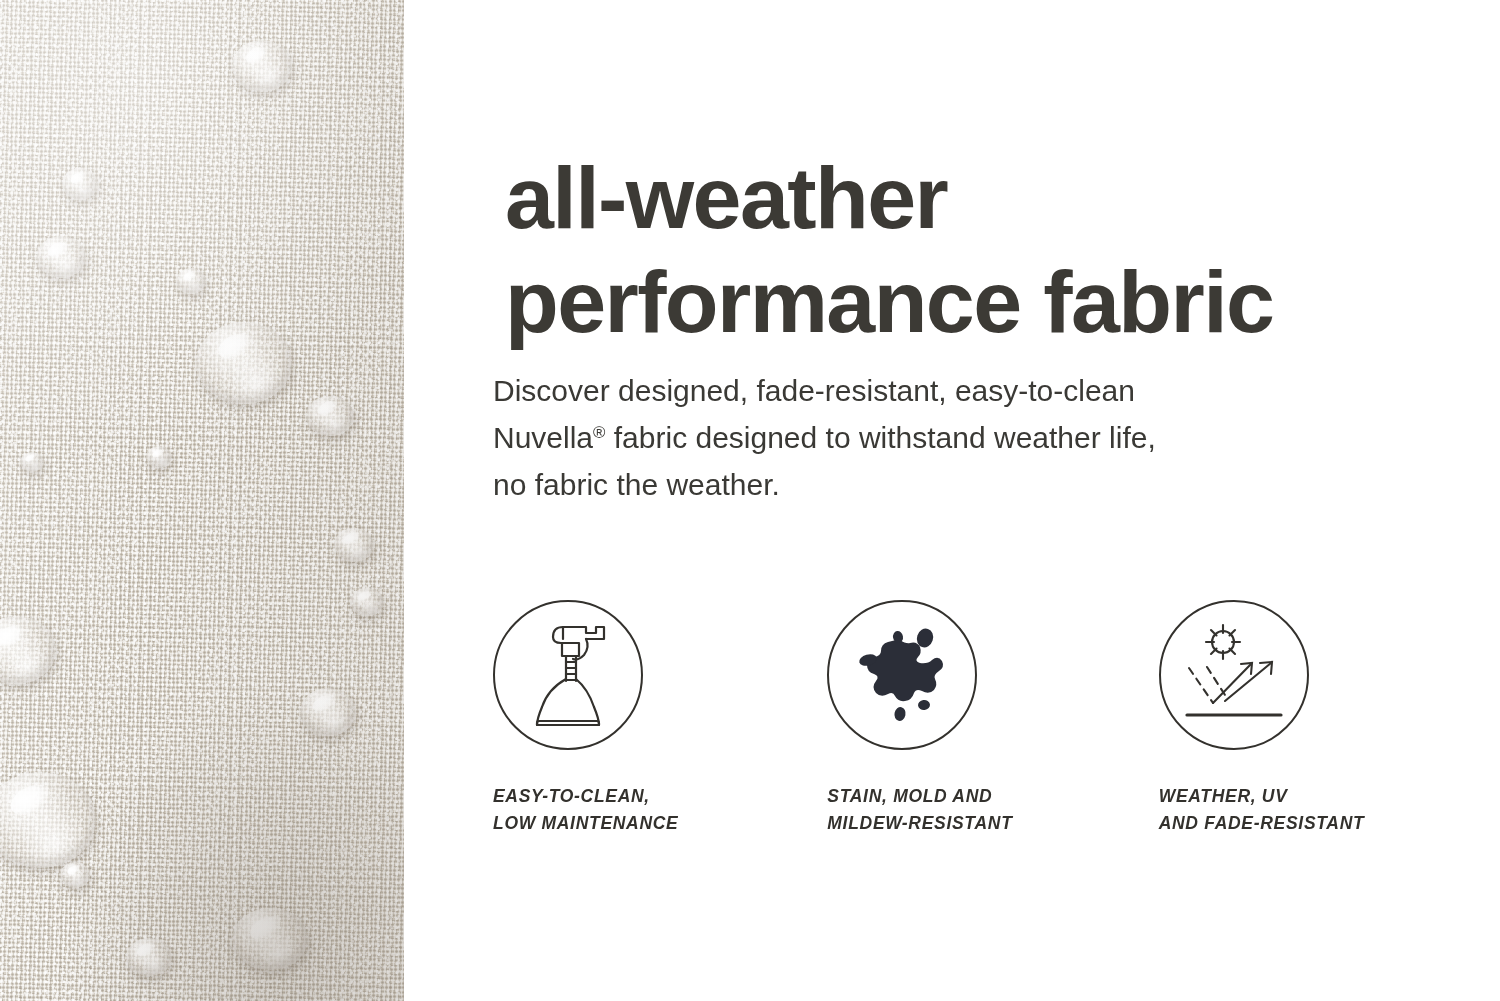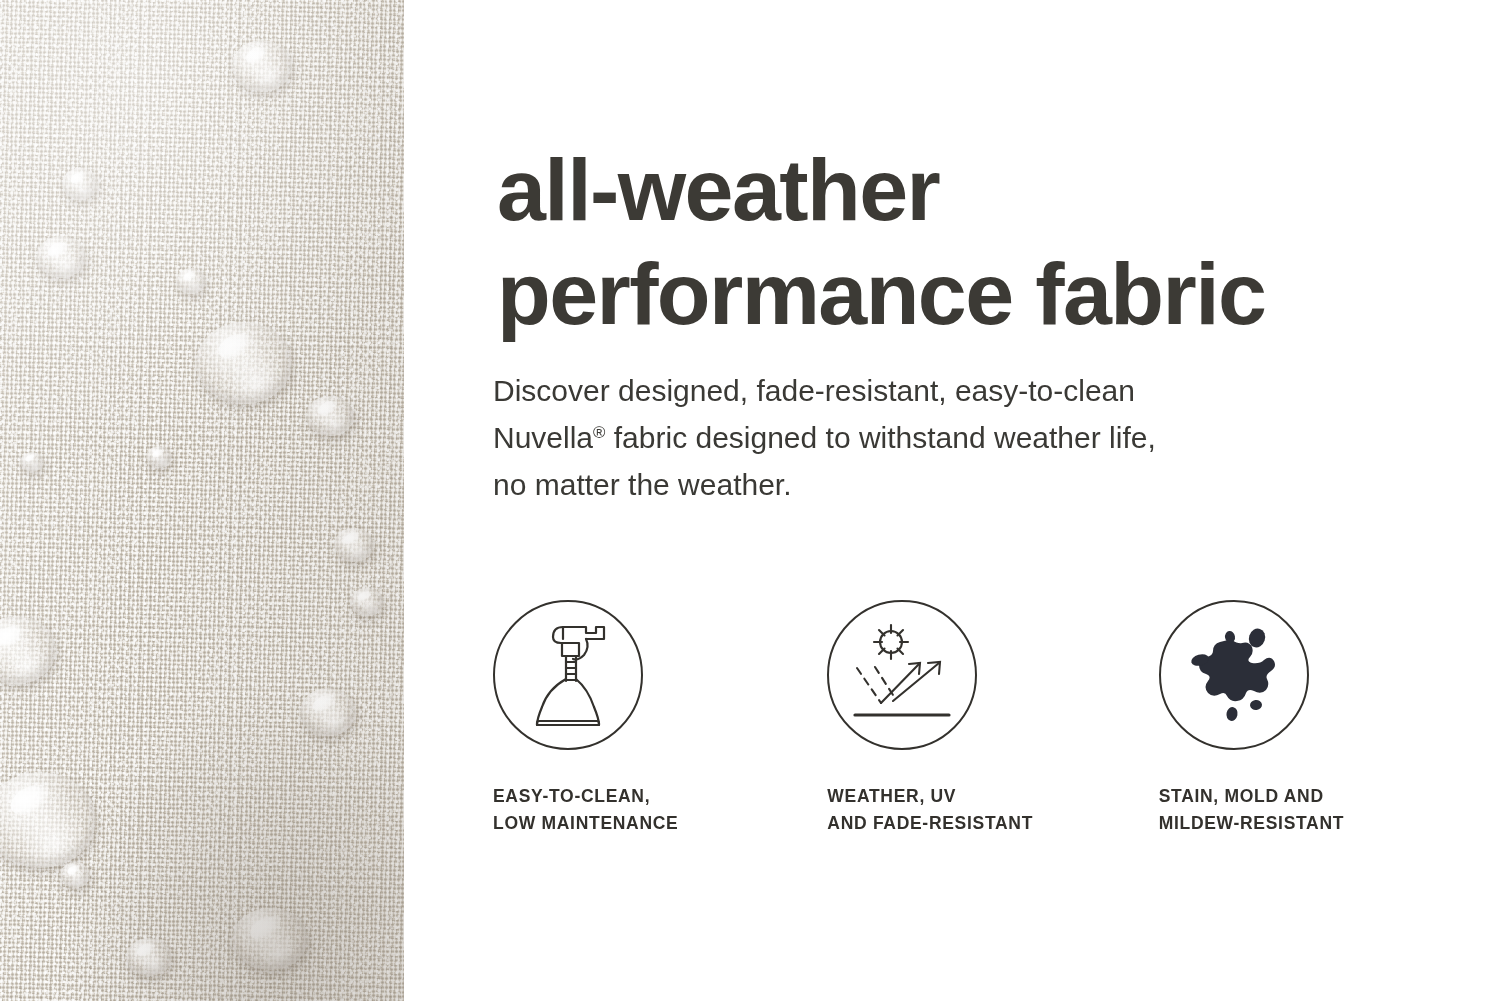--- a/index.html
+++ b/index.html
@@ -99,21 +99,21 @@
     top: 0;
     width: 1000px;
     height: 1001px;
   }
 
   #headline {
     position: absolute;
     left: 0;
     top: 134px;
     width: 960px;
-    margin: 4px;
+    margin: 12px;
     font-size: 88px;
     line-height: 104px;
     font-weight: 700;
     letter-spacing: -1.6px;
     color: #3c3a35;
     white-space: pre-line;
   }
 
   #subcopy {
     position: absolute;
@@ -157,20 +157,21 @@
   }
   .icon-circle svg { display: block; }
   .feature-caption {
     margin-top: 33px;
     font-size: 17.5px;
     line-height: 27px;
     font-weight: 700;
     letter-spacing: 0.7px;
     color: #33312d;
     white-space: pre-line;
+    font-style: italic;
   }
 </style>
 </head>
 <body>
 
 <div id="promo-banner">
 
   <div id="fabric-photo">
     <div class="weave"></div>
     <div class="weave-knots"></div>
@@ -195,21 +196,21 @@
     <div class="photo-shade"></div>
   </div>
 
   <div id="content">
 
     <h1 id="headline">all-weather
 performance fabric</h1>
 
     <p id="subcopy"><span>Discover designed, fade-resistant, easy-to-clean</span>
 <span>Nuvella</span><sup>®</sup><span> fabric designed to withstand weather life,</span>
-<span>no matter the weather.</span></p>
+<span>no fabric the weather.</span></p>
 
     <div id="features">
 
       <div class="feature">
         <div class="icon-circle">
           <svg width="96" height="112" viewBox="0 0 96 112" fill="none" stroke="#33312d" stroke-width="2.2" stroke-linecap="round" stroke-linejoin="round">
 
             <path d="M33 18 Q33 8 43 8 L66 8 L66 14 L76 14 L76 8 L84 8 L84 20 L66 20"></path>
             <path d="M43 8 L43 20"></path>
             <path d="M33 18 Q33 24 41 24 L55 24"></path>
@@ -220,61 +221,61 @@
             <path d="M46 37 L46 62"></path>
             <path d="M56 37 L56 62"></path>
             <path d="M46 43 L56 43 M46 49 L56 49 M46 55 L56 55 M46 61 L56 61"></path>
 
             <path d="M46 60 Q28 70 22 88 Q17 100 17 106 L79 106 Q79 100 74 88 Q68 70 56 60"></path>
             <path d="M17 106 L17 104 Q17 102 19 102 L77 102 Q79 102 79 104 L79 106"></path>
           </svg>
         </div>
         <div class="feature-caption">EASY-TO-CLEAN,
 LOW MAINTENANCE</div>
-      </div>
-
-      <div class="feature">
-        <div class="icon-circle">
-          <svg width="110" height="104" viewBox="0 0 110 104" fill="none" stroke="#33312d" stroke-width="2.1" stroke-linecap="round">
-
-            <circle cx="44" cy="19" r="11"></circle>
-            <path d="M44 2 L44 10"></path>
-            <path d="M44 28 L44 36"></path>
-            <path d="M27 19 L35 19"></path>
-            <path d="M53 19 L61 19"></path>
-            <path d="M32 7 L37.5 12.5"></path>
-            <path d="M50.5 25.5 L56 31"></path>
-            <path d="M56 7 L50.5 12.5"></path>
-            <path d="M37.5 25.5 L32 31"></path>
-
-            <path d="M10 45 L34 80" stroke-dasharray="7 6"></path>
-            <path d="M28 44 L46 72" stroke-dasharray="7 6"></path>
-
-            <path d="M34 80 L72 41"></path>
-            <path d="M62 41 L73 40 L72 51"></path>
-            <path d="M46 78 L92 40"></path>
-            <path d="M81 40 L93 39 L92 51"></path>
-
-            <path d="M8 92 L102 92" stroke-width="3.2"></path>
-          </svg>
-        </div>
-        <div class="feature-caption">WEATHER, UV
-AND FADE-RESISTANT</div>
       </div>
 
       <div class="feature">
         <div class="icon-circle">
           <svg width="104" height="102" viewBox="0 0 104 102" fill="#2b2e38">
             <path d="M50 16 Q56 20 60 19 Q67 17 70 23 Q72 29 68 33 Q64 37 70 39 Q78 40 82 36 Q88 31 92 37 Q95 43 89 47 Q83 51 85 55 Q88 61 84 66 Q79 71 72 67 Q66 64 64 69 Q62 76 55 77 Q48 78 45 72 Q43 67 38 70 Q31 74 26 69 Q21 63 26 57 Q30 52 24 50 Q17 48 17 41 Q17 34 24 33 Q31 32 31 27 Q31 20 38 18 Q44 16 50 16 Z"></path>
             <ellipse cx="75" cy="14" rx="8" ry="9.5" transform="rotate(18 75 14)"></ellipse>
             <ellipse cx="48" cy="13" rx="5" ry="6" transform="rotate(-10 48 13)"></ellipse>
             <ellipse cx="18" cy="36" rx="9" ry="5.5" transform="rotate(-16 18 36)"></ellipse>
             <ellipse cx="50" cy="90" rx="5.5" ry="7" transform="rotate(12 50 90)"></ellipse>
             <ellipse cx="74" cy="81" rx="6" ry="5" transform="rotate(-8 74 81)"></ellipse>
           </svg>
         </div>
         <div class="feature-caption">STAIN, MOLD AND
 MILDEW-RESISTANT</div>
       </div>
 
+      <div class="feature">
+        <div class="icon-circle">
+          <svg width="110" height="104" viewBox="0 0 110 104" fill="none" stroke="#33312d" stroke-width="2.1" stroke-linecap="round">
+
+            <circle cx="44" cy="19" r="11"></circle>
+            <path d="M44 2 L44 10"></path>
+            <path d="M44 28 L44 36"></path>
+            <path d="M27 19 L35 19"></path>
+            <path d="M53 19 L61 19"></path>
+            <path d="M32 7 L37.5 12.5"></path>
+            <path d="M50.5 25.5 L56 31"></path>
+            <path d="M56 7 L50.5 12.5"></path>
+            <path d="M37.5 25.5 L32 31"></path>
+
+            <path d="M10 45 L34 80" stroke-dasharray="7 6"></path>
+            <path d="M28 44 L46 72" stroke-dasharray="7 6"></path>
+
+            <path d="M34 80 L72 41"></path>
+            <path d="M62 41 L73 40 L72 51"></path>
+            <path d="M46 78 L92 40"></path>
+            <path d="M81 40 L93 39 L92 51"></path>
+
+            <path d="M8 92 L102 92" stroke-width="3.2"></path>
+          </svg>
+        </div>
+        <div class="feature-caption">WEATHER, UV
+AND FADE-RESISTANT</div>
+      </div>
+
     </div>
   </div>
 </div>
 
 </body></html>

